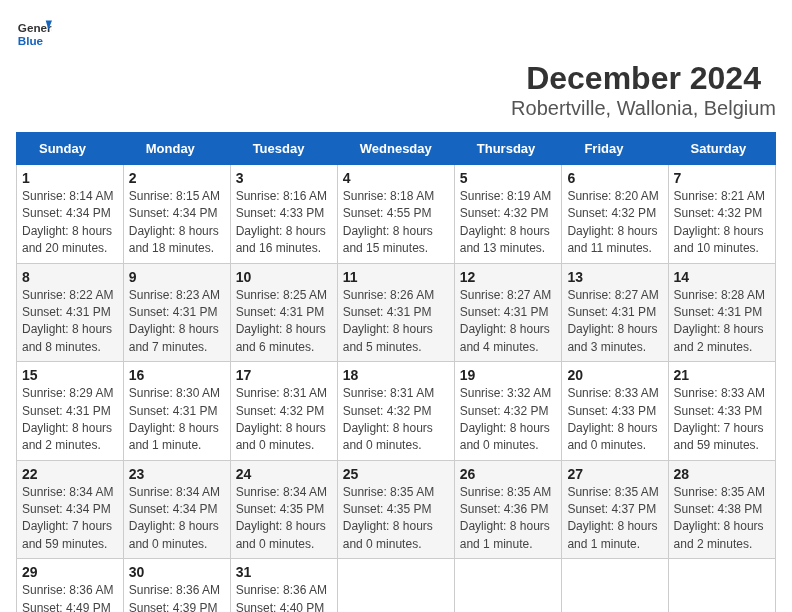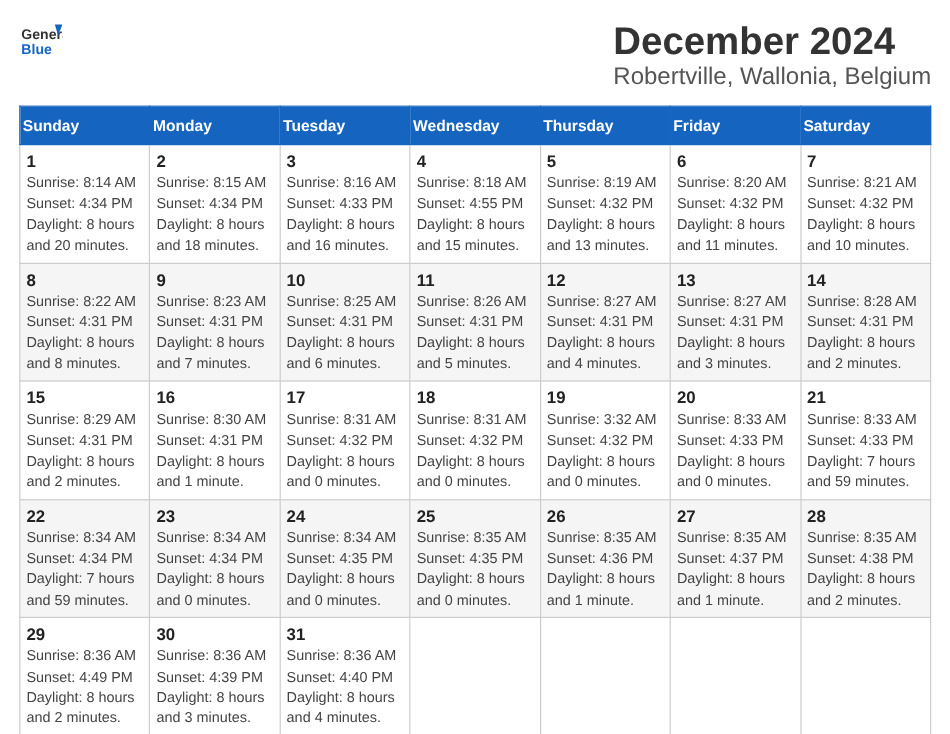--- a/index.html
+++ b/index.html
@@ -19,40 +19,41 @@
     .logo {
       display: flex;
       align-items: center;
       gap: 4px;
     }
     .logo-icon {
       width: 36px;
       height: 36px;
     }
     .title-area {
-      text-align: left;
+      text-align: center;
+      margin-top: 44px;
     }
     .month-title {
       font-size: 32px;
       font-weight: bold;
       color: #333;
     }
     .subtitle {
       font-size: 20px;
       color: #555;
     }
     table {
       width: 100%;
       border-collapse: collapse;
       font-size: 11px;
     }
     thead tr th {
       background-color: #1565c0;
       color: #fff;
-      padding: 8px 2px;
+      padding: 8px 22px;
       text-align: left;
       font-size: 13px;
       font-weight: bold;
       border: 1px solid #1565c0;
     }
     tbody tr td {
       border: 1px solid #ccc;
       vertical-align: top;
       padding: 5px 5px;
       width: 108px;

